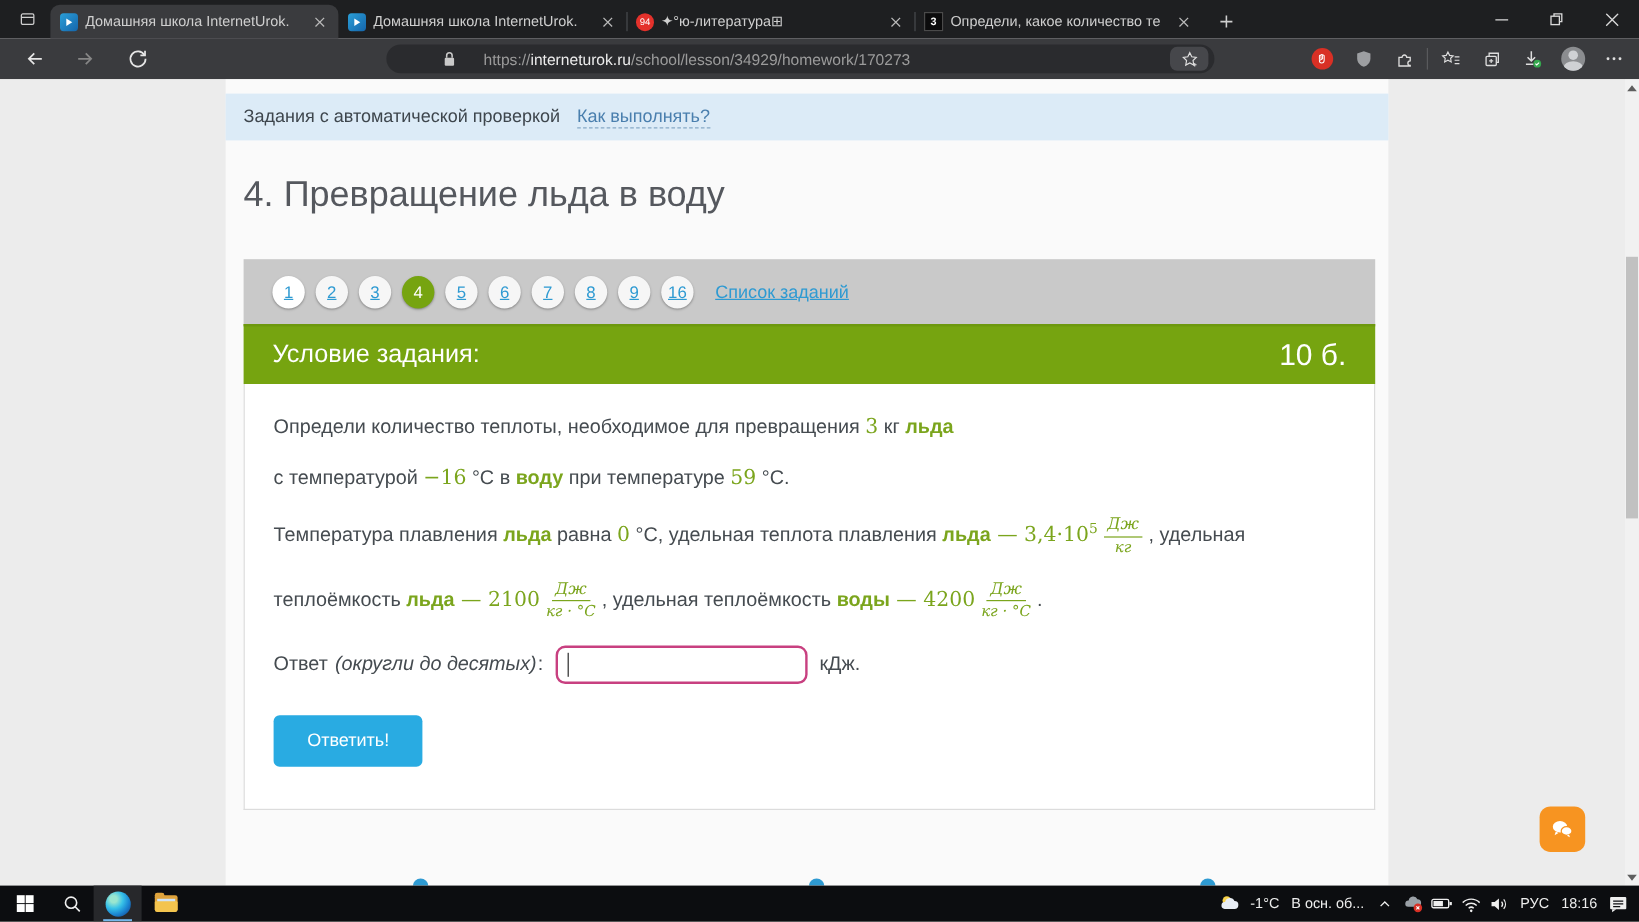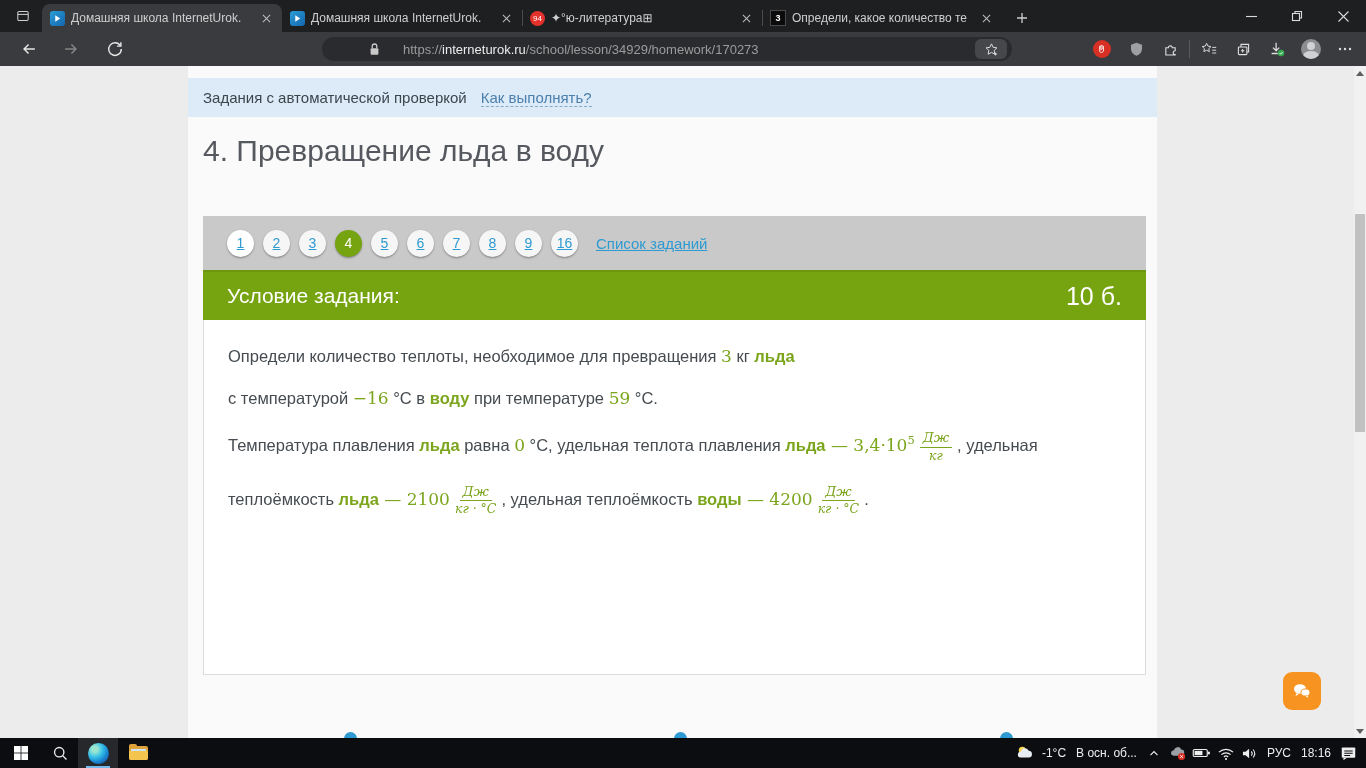--- a/index.html
+++ b/index.html
@@ -30,21 +30,21 @@
   .tdivider{width:1px;height:18px;background:#595a5d;margin:0 2px;}
   .adbadge{width:18px;height:18px;border-radius:50%;background:#d93025;display:flex;align-items:center;justify-content:center;}
   .avatar{width:20px;height:20px;border-radius:50%;background:#8b8d90;overflow:hidden;position:relative;}
   .avatar i{position:absolute;left:6px;top:3px;width:8px;height:8px;border-radius:50%;background:#cfd1d4;}
   .avatar u{position:absolute;left:2px;top:12px;width:16px;height:10px;border-radius:50%;background:#cfd1d4;}
   
   .viewport{position:absolute;top:66px;left:0;width:1354px;height:672px;background:#ececec;overflow:hidden;}
   .pagecol{position:absolute;left:188px;top:0;width:969px;height:672px;background:#fafafa;}
   .banner{position:absolute;left:188px;top:12px;width:969px;height:39px;background:#dcebf7;display:flex;align-items:center;padding-left:15px;box-sizing:border-box;font-size:15px;color:#3e464d;}
   .banner a{color:var(--banner-link);text-decoration:none;border-bottom:1px dashed #86a9c6;margin-left:14px;cursor:pointer;}
-  .pagetitle{position:absolute;left:203px;top:68px;font-size:30px;color:#55585e;}
+  .pagetitle{position:absolute;left:203px;top:80px;font-size:30px;color:#55585e;}
   .taskblock{position:absolute;left:203px;top:150px;width:943px;}
   .pagebar{height:54px;background:#c9c9c9;display:flex;align-items:center;padding-left:24px;box-sizing:border-box;}
   #pagination-circles{display:flex;gap:9px;}
   .pgc{width:27px;height:27px;border-radius:50%;background:#f6f6f6;box-shadow:0 1px 2px rgba(0,0,0,.35);display:flex;align-items:center;justify-content:center;font-size:14px;color:var(--link);text-decoration:underline;cursor:pointer;}
   .pgc:first-child{background:#ffffff;}
   .pgc.active{background:var(--green);color:#fff;text-decoration:none;}
   .listlink{margin-left:18px;font-size:15px;color:var(--link);text-decoration:underline;cursor:pointer;}
   .taskheader{height:50px;background:var(--green);color:#fff;display:flex;align-items:center;justify-content:space-between;padding:0 24px;box-sizing:border-box;border-top:2px solid #6d980e;}
   .taskheader .hl{font-size:21px;}
   .taskheader .pts{font-size:25px;}
@@ -308,21 +308,32 @@
               </span><span class="seg-text">, удельная</span></p>
             <p class="problem-par"><span class="seg-text">теплоёмкость </span><span class="seg-term">льда</span><span class="seg-math"> — 2100</span><span class="frac">
                 <span class="num">Дж</span>
                 <span class="den">кг · °C</span>
               </span><span class="seg-text">, удельная теплоёмкость </span><span class="seg-term">воды</span><span class="seg-math"> — 4200</span><span class="frac">
                 <span class="num">Дж</span>
                 <span class="den">кг · °C</span>
               </span><span class="seg-text">.</span></p>
           </div>
 
-
+        <div class="answer-row">
+          <span>Ответ</span>
+          <em>(округли до десятых)</em>
+          <span>:</span>
+          <span class="inputwrap">
+            <input class="answer-input" type="text" value="" style="">
+            <span class="caret"></span>
+          </span>
+          <span>кДж.</span>
+        </div>
+
+        <button class="submit">Ответить!</button>
       </div>
     </div>
 
     <div class="peek" style="left:344px"></div>
     <div class="peek" style="left:674px"></div>
     <div class="peek" style="left:1000px"></div>
 
     <div class="chatbtn">
       <svg width="22" height="20" viewBox="0 0 22 20">
           <ellipse cx="9" cy="8" rx="6" ry="4.8" fill="#fff"></ellipse>

